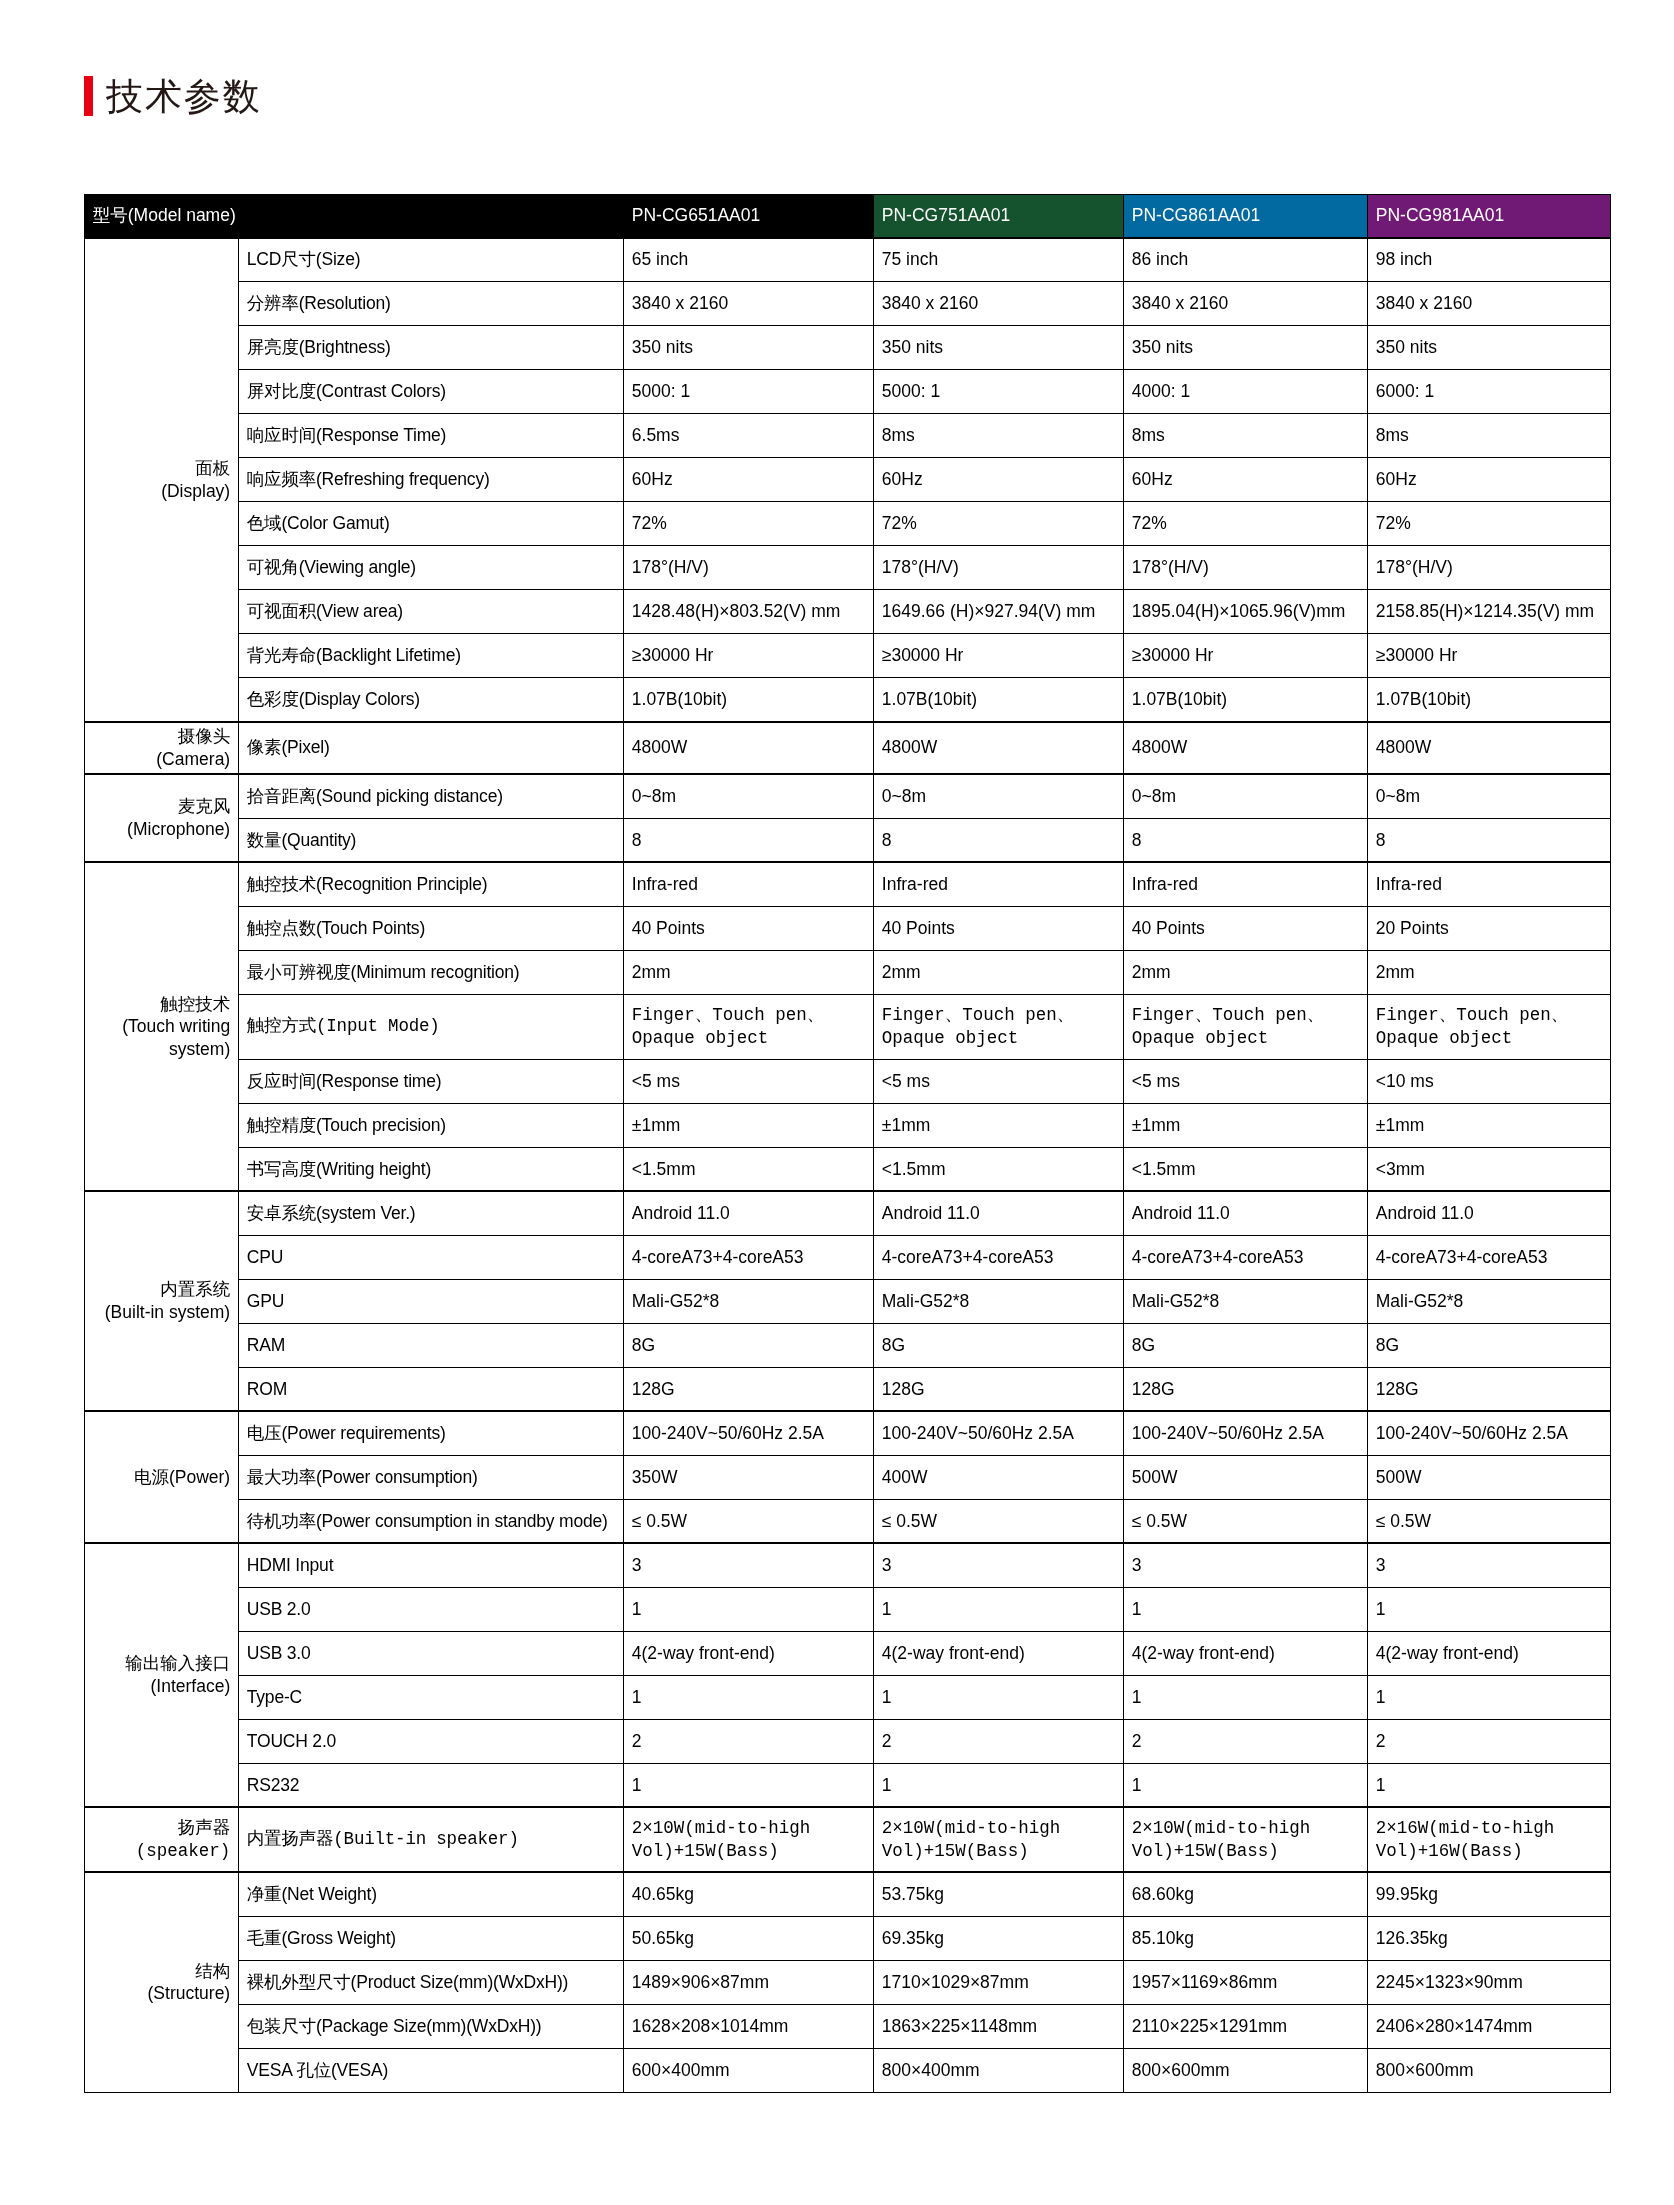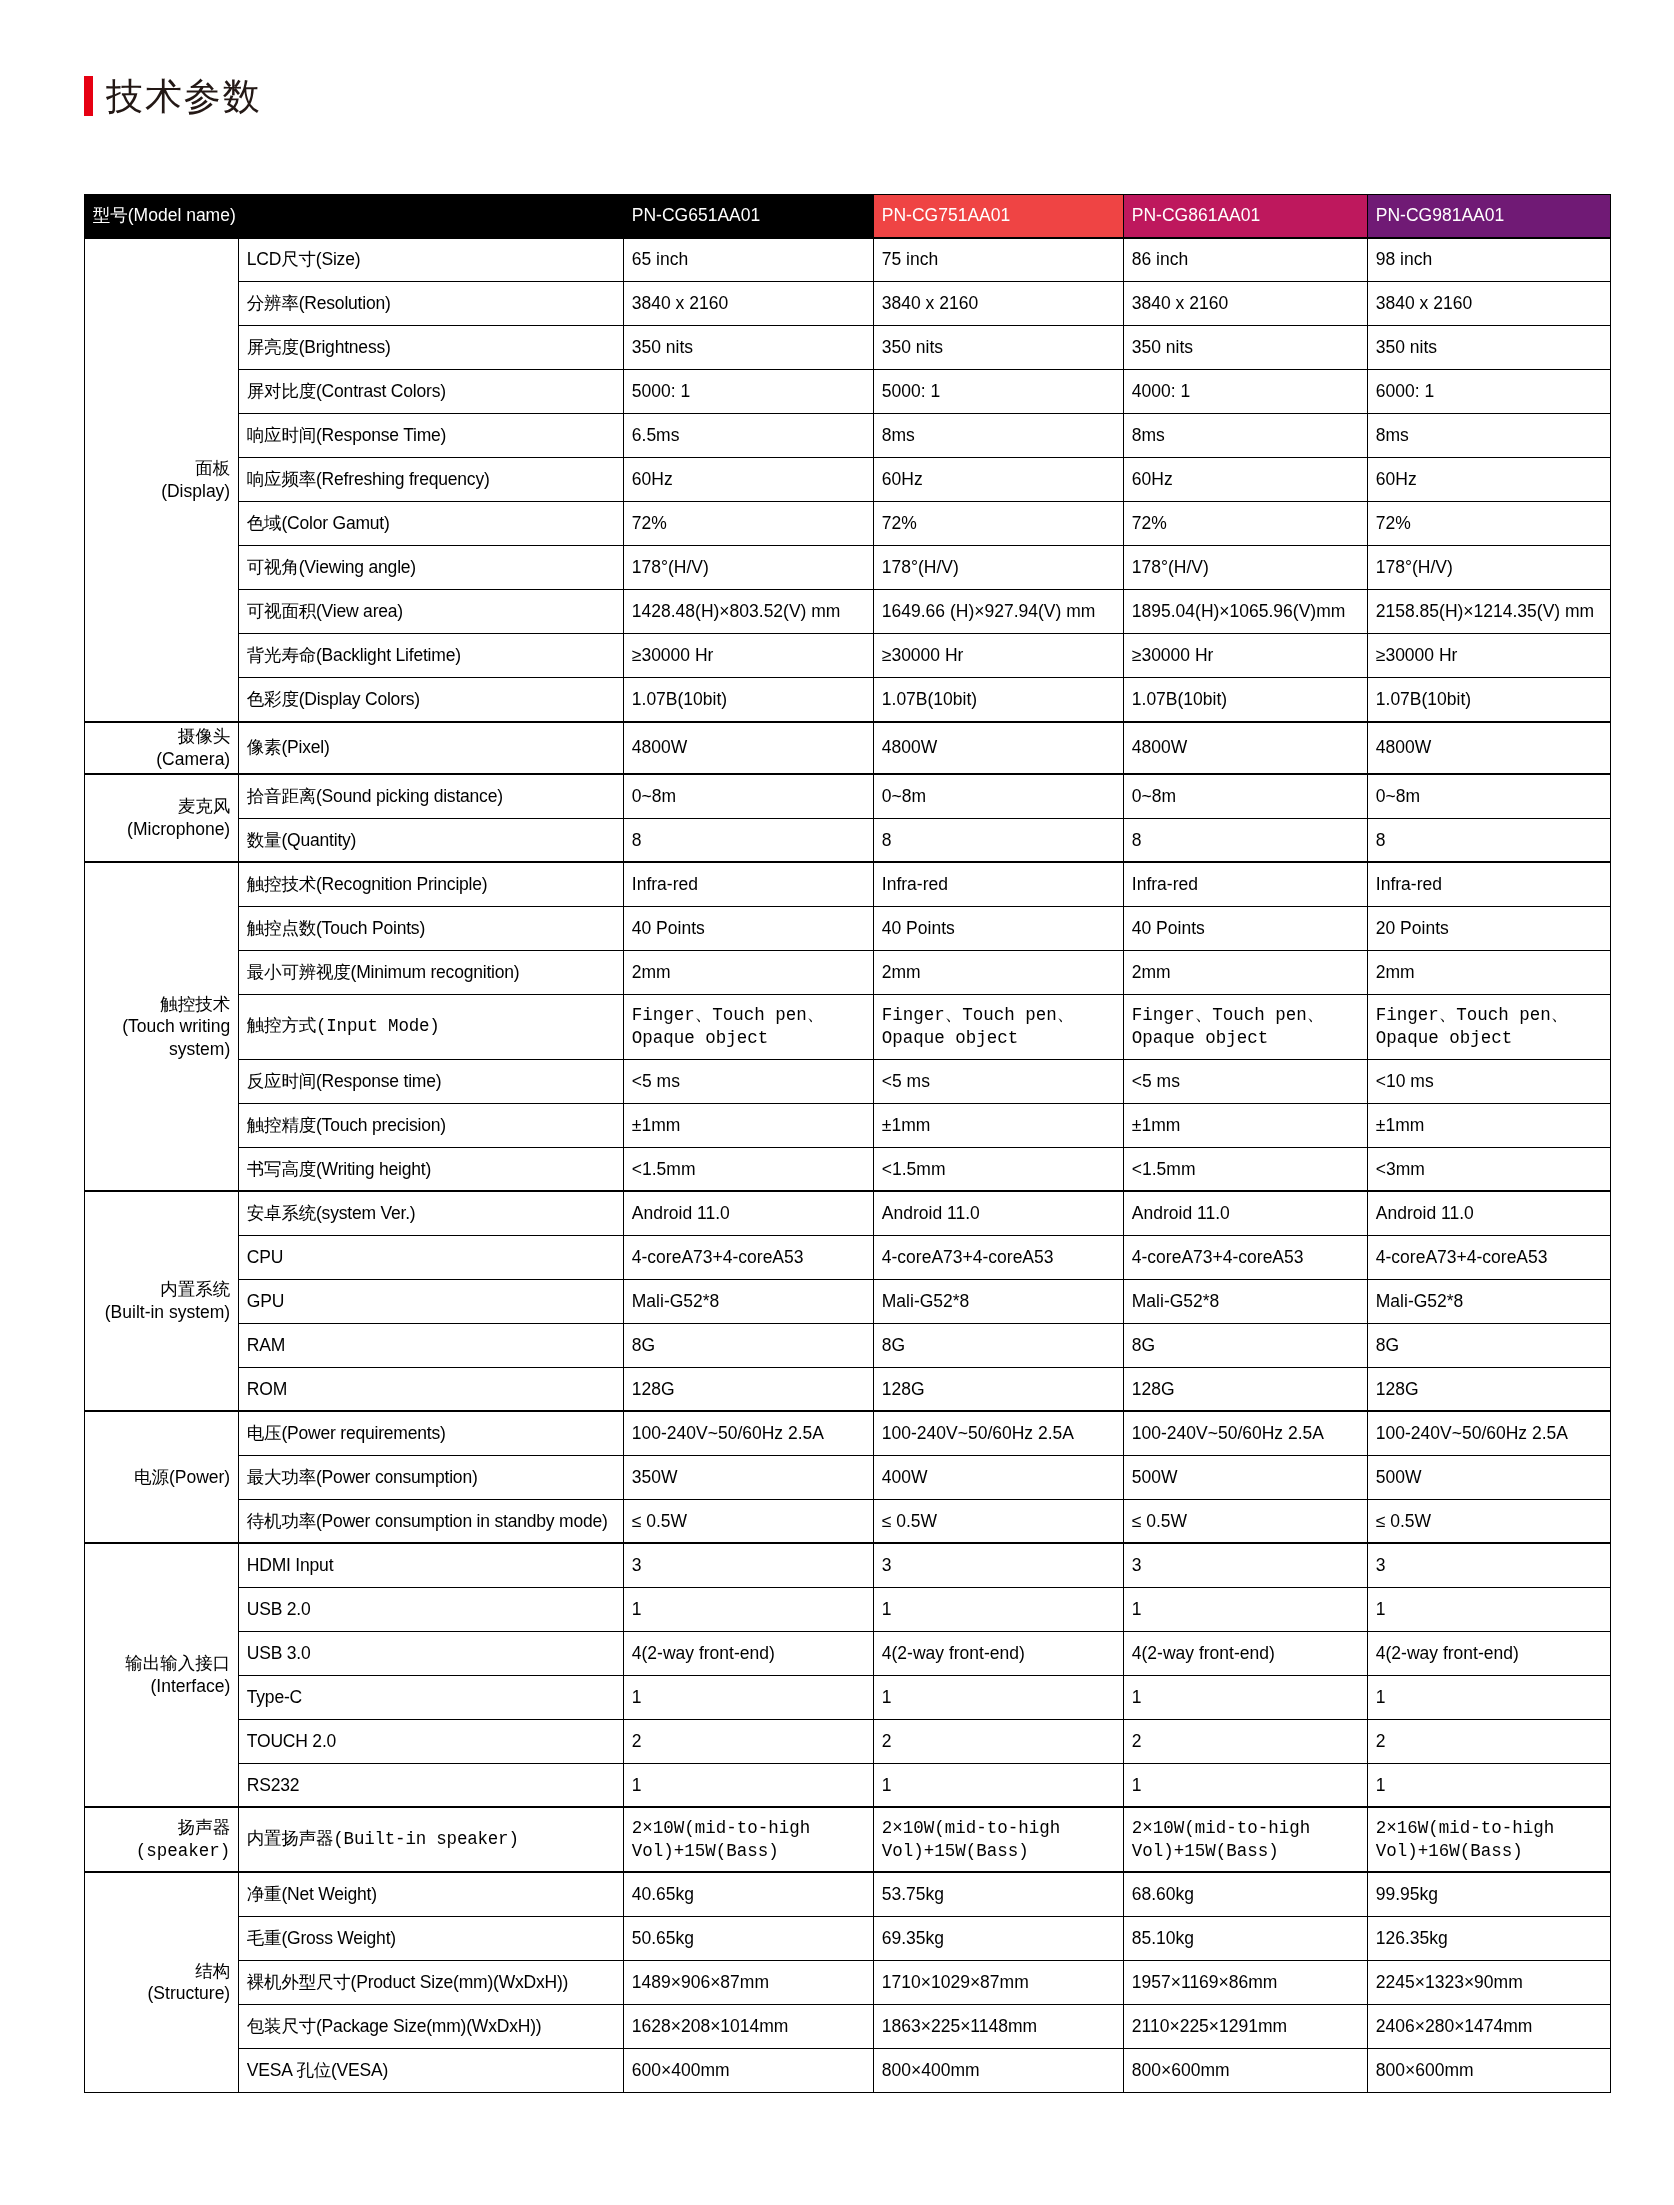--- a/index.html
+++ b/index.html
@@ -76,22 +76,22 @@
     <col style="width:385px">
     <col style="width:250px">
     <col style="width:250px">
     <col style="width:244px">
     <col style="width:243px">
   </colgroup>
   <thead>
     <tr>
       <td colspan="2" class="model-label-cell" style="background: rgb(0, 0, 0); color: rgb(255, 255, 255); margin-left: 16px;">型号(Model name)</td>
       <td style="background: rgb(0, 0, 0); color: rgb(255, 255, 255);">PN-CG651AA01</td>
-      <td style="background: #ef4444; color: rgb(255, 255, 255);">PN-CG751AA01</td>
-      <td style="background: #be185d; color: rgb(255, 255, 255);">PN-CG861AA01</td>
+      <td style="background: #14532d; color: rgb(255, 255, 255);">PN-CG751AA01</td>
+      <td style="background: #0369a1; color: rgb(255, 255, 255);">PN-CG861AA01</td>
       <td style="background: #701a75; color: rgb(255, 255, 255);">PN-CG981AA01</td>
     </tr>
   </thead>
   <tbody id="spec-body">
   <tr class="body-row section-start">
         <td class="group-cell" rowspan="11">面板
 (Display)</td>
         <td class="label-cell">LCD尺寸(Size)</td>
         <td class="value-cell">65 inch</td>
         <td class="value-cell">75 inch</td>

